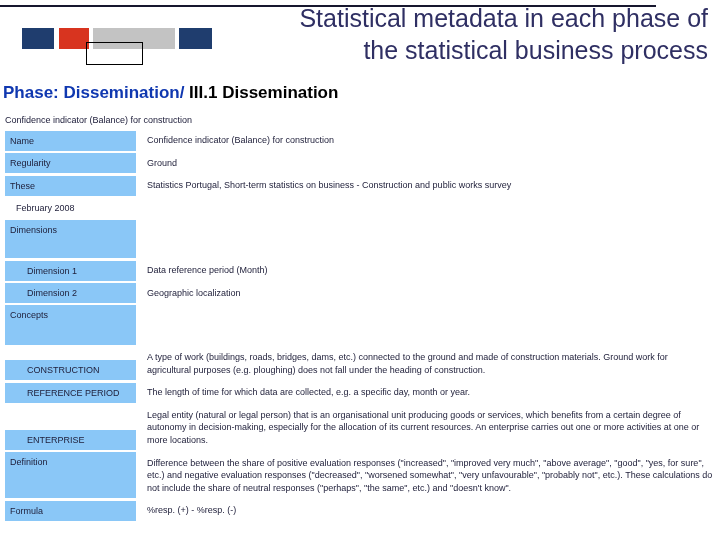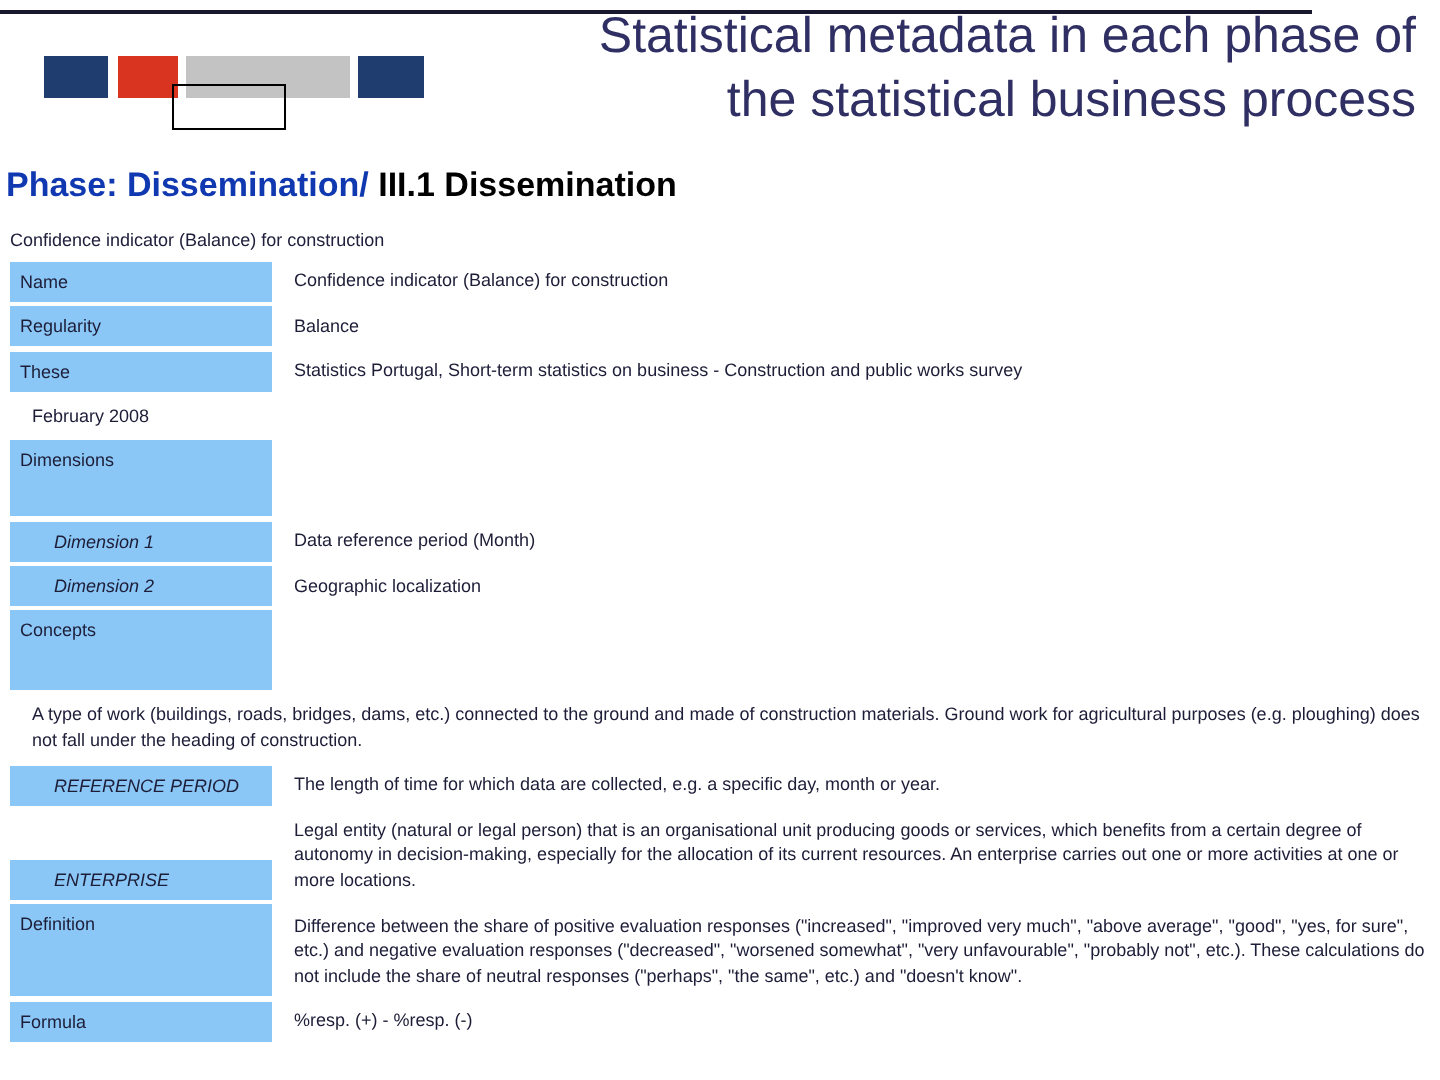--- a/index.html
+++ b/index.html
@@ -103,21 +103,21 @@
   .meta-label {
     width: 131px;
     flex: 0 0 131px;
     background: #8ac7f7;
     color: #1d1d38;
     font-size: 9px;
     line-height: 12px;
     padding: 4px 0 4px 5px;
     box-sizing: border-box;
   }
-  .meta-label.indent { padding-left: 22px; font-style: italic; }
+  .meta-label.indent { padding-left: 22px; }
   .meta-label.tall-1 { min-height: 38px; }
   .meta-label.tall-2 { min-height: 40px; }
   .meta-label.tall-3 { min-height: 46px; }
   .meta-value {
     flex: 1 1 auto;
     padding: 4px 4px 4px 11px;
     box-sizing: border-box;
     font-size: 9px;
     line-height: 12.5px;
     color: #1d1d38;
@@ -149,21 +149,21 @@
 
 <div id="meta-caption">Confidence indicator (Balance) for construction</div>
 
 <div id="meta-table">
     <div class="meta-row">
       <div class="meta-label">Name</div>
       <div class="meta-value">Confidence indicator (Balance) for construction</div>
     </div>
     <div class="meta-row">
       <div class="meta-label">Regularity</div>
-      <div class="meta-value">Balance</div>
+      <div class="meta-value">Ground</div>
     </div>
     <div class="meta-row">
       <div class="meta-label">These</div>
       <div class="meta-value">Statistics Portugal,  Short-term statistics on business -  Construction and public works survey</div>
     </div>
     <div class="meta-row">
       <div class="meta-value">February 2008</div>
     </div>
     <div class="meta-row">
       <div class="meta-label tall-1">Dimensions</div>
@@ -175,20 +175,21 @@
     </div>
     <div class="meta-row">
       <div class="meta-label indent">Dimension 2</div>
       <div class="meta-value">Geographic localization</div>
     </div>
     <div class="meta-row">
       <div class="meta-label tall-2">Concepts</div>
       <div class="meta-value empty"></div>
     </div>
     <div class="meta-row">
+      <div class="meta-label indent">CONSTRUCTION</div>
       <div class="meta-value">A type of work (buildings, roads, bridges, dams, etc.) connected to the ground and made of construction materials. Ground work for agricultural purposes (e.g. ploughing) does not fall under the heading of construction.</div>
     </div>
     <div class="meta-row">
       <div class="meta-label indent">REFERENCE PERIOD</div>
       <div class="meta-value">The length of time for which data are collected, e.g. a specific day, month or year.</div>
     </div>
     <div class="meta-row">
       <div class="meta-label indent">ENTERPRISE</div>
       <div class="meta-value">Legal entity (natural or legal person) that is an organisational unit producing goods or services, which benefits from a certain degree of autonomy in decision-making, especially for the allocation of its current resources. An enterprise carries out one or more activities at one or more locations.</div>
     </div>

